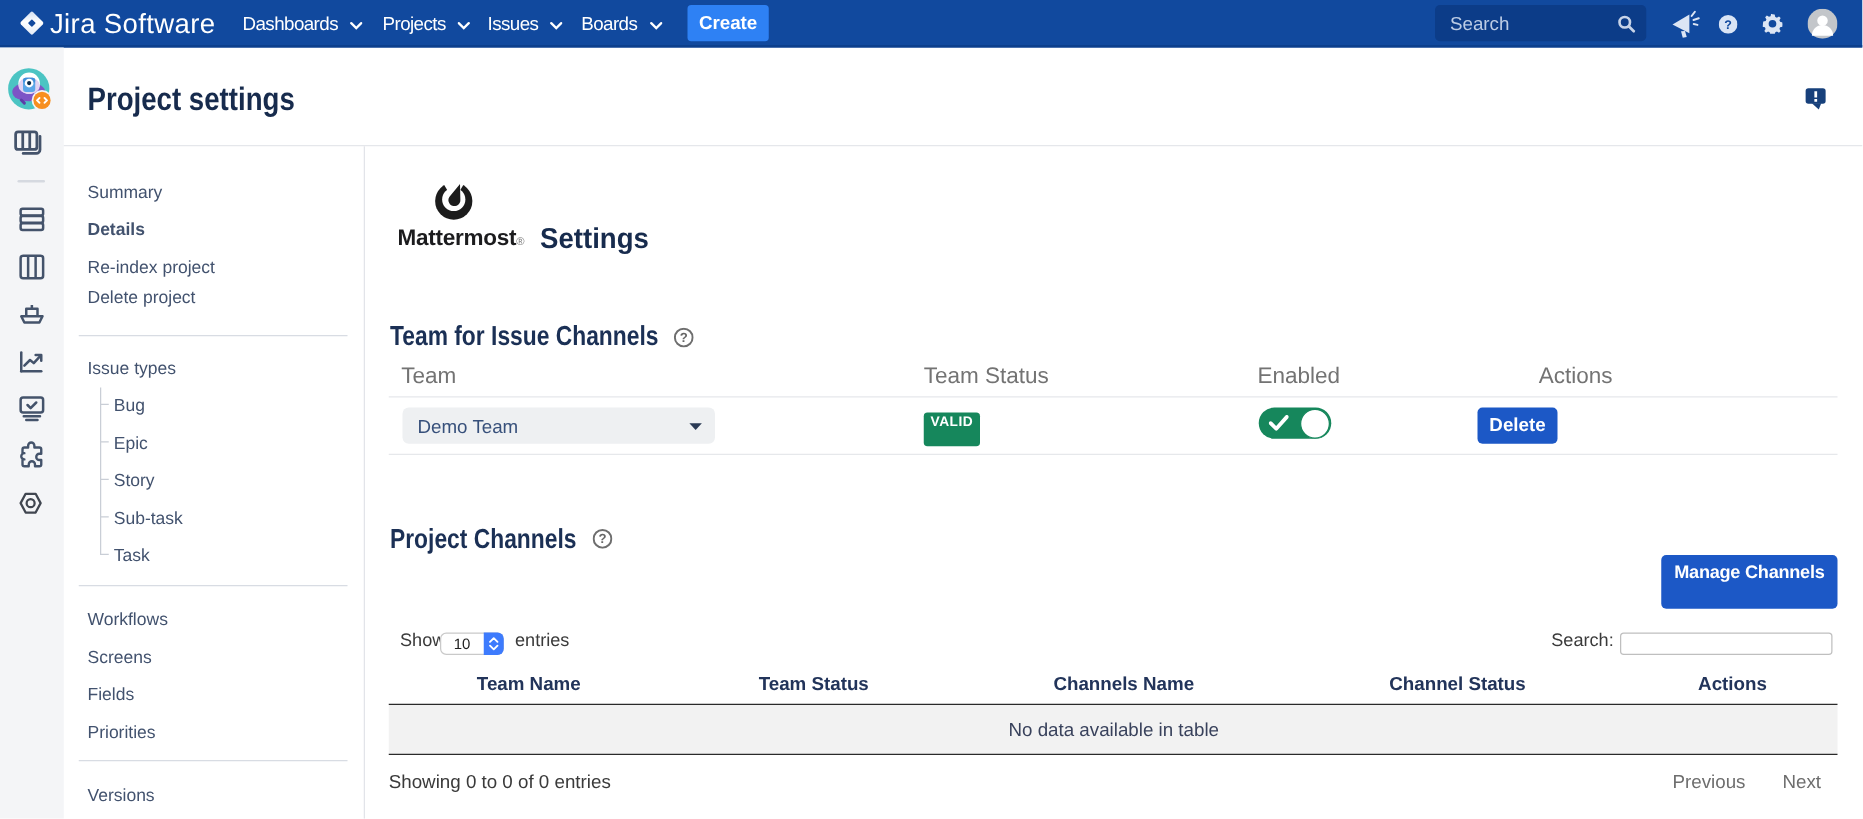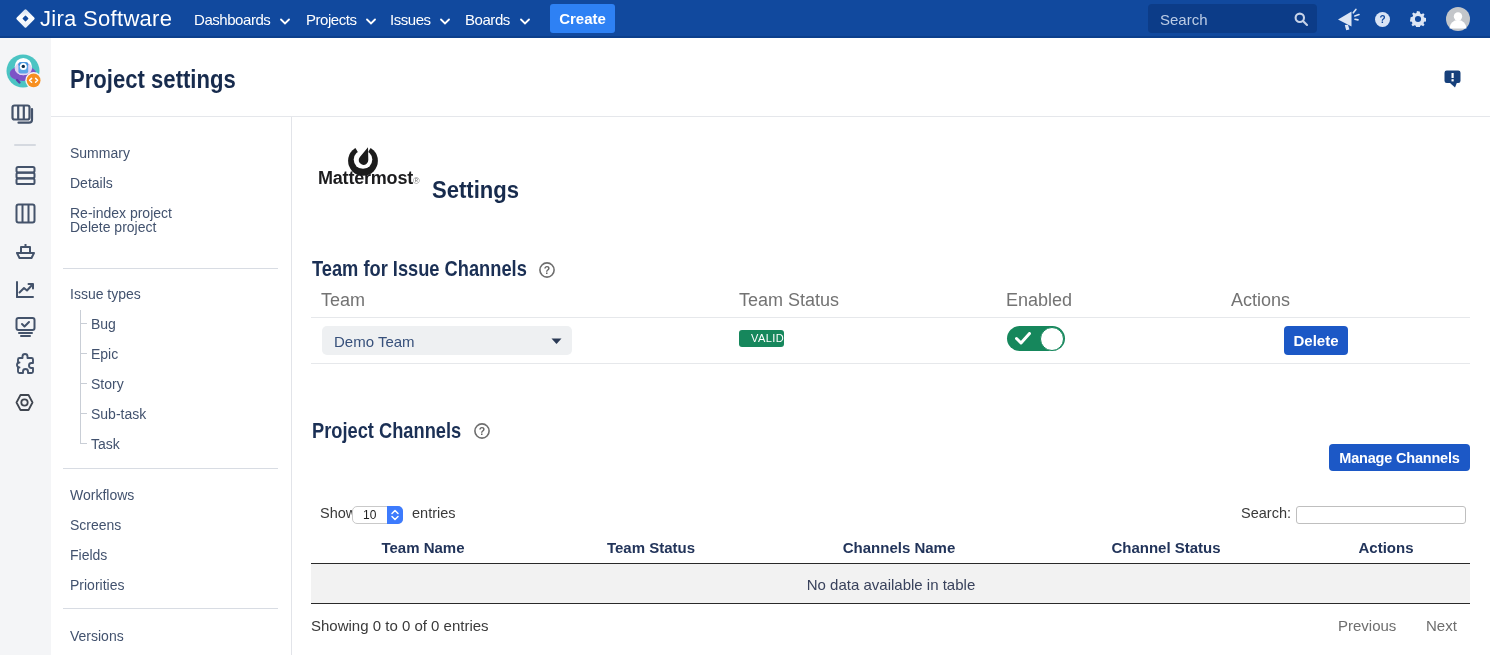--- a/index.html
+++ b/index.html
@@ -143,23 +143,23 @@
 
 <svg class="abs" style="left:1444px;top:70px;" width="17" height="18" viewBox="0 0 17 18">
   <rect x="0.5" y="0.5" width="16" height="12.5" rx="2.2" fill="#17407B"></rect>
   <path d="M5.5 12.5 h7.5 L11 17.5 Z" fill="#17407B"></path>
   <rect x="7.5" y="3" width="2.2" height="5" fill="#fff"></rect>
   <rect x="7.5" y="9.2" width="2.2" height="2.2" fill="#fff"></rect>
 </svg>
 
 <div class="abs" style="left:291px;top:117px;width:1px;height:538px;background:#E2E4E9;"></div>
 <div class="sideitem" style="top:145px;">Summary</div>
-<div class="sideitem" style="top:175px;">Details</div>
+<div class="sideitem" style="top:175px;font-weight:bold;">Details</div>
 <div class="sideitem" style="top:205px;">Re-index project</div>
-<div class="sideitem" style="top:219px;">Delete project</div>
+<div class="sideitem" style="top:229px;">Delete project</div>
 <div class="divline" style="top:268px;"></div>
 <div class="sideitem" style="top:286px;">Issue types</div>
 
 <div class="abs" style="left:80px;top:310px;width:1px;height:134px;background:#C9CED6;"></div>
 <div class="abs" style="left:80px;top:323px;width:7px;height:1px;background:#C9CED6;"></div>
 <div class="abs" style="left:80px;top:353px;width:7px;height:1px;background:#C9CED6;"></div>
 <div class="abs" style="left:80px;top:383px;width:7px;height:1px;background:#C9CED6;"></div>
 <div class="abs" style="left:80px;top:413px;width:7px;height:1px;background:#C9CED6;"></div>
 <div class="abs" style="left:80px;top:443px;width:7px;height:1px;background:#C9CED6;"></div>
 <div class="subitem" style="top:316px;">Bug</div>
@@ -174,57 +174,57 @@
 <div class="sideitem" style="top:577px;">Priorities</div>
 <div class="divline" style="top:608px;"></div>
 <div class="sideitem" style="top:628px;">Versions</div>
 
 <svg class="abs" style="left:346px;top:143px;" width="34" height="34" viewBox="0 0 34 34">
   <circle cx="17" cy="17.85" r="14.9" fill="#1C1C1C"></circle>
   <circle cx="17" cy="16.55" r="9.3" fill="#ffffff"></circle>
   <path d="M17 17.85 L6.6 0.3 L27.4 0.3 Z" fill="#ffffff"></path>
   <path d="M 22 4.2 L 13.9 13.9 A 4.8 4.8 0 1 0 22.3 16.9 Z" fill="#1C1C1C"></path>
 </svg>
-<div class="abs" style="left:318px;top:168px;color:#1C1C1E;font-size:18px;font-weight:700;letter-spacing:-0.2px;">Mattermost<span style="font-size:9px;font-weight:400;color:#777;">®</span></div>
+<div class="abs" style="left:318px;top:180px;color:#1C1C1E;font-size:18px;font-weight:700;letter-spacing:-0.2px;">Mattermost<span style="font-size:9px;font-weight:400;color:#777;">®</span></div>
 <div class="abs" style="left:432px;top:177px;color:#172B4D;font-size:23px;font-weight:600;transform:scaleX(0.96);transform-origin:left center;">Settings</div>
 
 <div class="h2x" style="left:312px;top:256px;">Team for Issue Channels</div>
 <svg class="abs" style="left:539px;top:262px;" width="16" height="16" viewBox="0 0 16 16">
   <circle cx="8" cy="8" r="7.1" fill="none" stroke="#6E6E6E" stroke-width="1.6"></circle>
   <text x="8" y="11.8" text-anchor="middle" font-size="10.5" font-weight="700" fill="#666" font-family="Liberation Sans">?</text>
 </svg>
 <div class="colh" style="left:321px;top:290px;">Team</div>
 <div class="colh" style="left:739px;top:290px;">Team Status</div>
 <div class="colh" style="left:1006px;top:290px;">Enabled</div>
 <div class="colh" style="left:1231px;top:290px;">Actions</div>
 <div class="abs" style="left:311px;top:317px;width:1159px;height:1px;background:#E6E8EB;"></div>
 <div class="abs" style="left:311px;top:363px;width:1159px;height:1px;background:#E6E8EB;"></div>
 
 <div class="abs" style="left:322px;top:326px;width:250px;height:29px;background:#EEF0F2;border-radius:5px;"></div>
 <div class="abs" style="left:334px;top:333px;color:#37507B;font-size:15px;">Demo Team</div>
 <svg class="abs" style="left:551px;top:338px;" width="11" height="7" viewBox="0 0 11 7">
     <path d="M0.5 0.5 L5.5 6 L10.5 0.5 Z" fill="#2A3A55"></path>
   </svg>
 
-<div class="abs" style="left:739px;top:330px;width:45px;height:17px;background:#16875C;border-radius:3px;color:#fff;font-size:11px;font-weight:400;text-align:right;line-height:17px;letter-spacing:0.4px;">VALID</div>
+<div class="abs" style="left:739px;top:330px;width:45px;height:27px;background:#16875C;border-radius:3px;color:#fff;font-size:11px;font-weight:700;text-align:center;line-height:17px;letter-spacing:0.4px;">VALID</div>
 
 <div class="abs" style="left:1007px;top:326px;width:58px;height:25px;background:#16875C;border-radius:13px;"></div>
 <svg class="abs" style="left:1015px;top:332px;" width="16" height="13" viewBox="0 0 16 13">
     <path d="M1.5 6.5 L6 11 L14.5 1.5" stroke="#fff" stroke-width="3" fill="none" stroke-linecap="round" stroke-linejoin="round"></path>
   </svg>
 <div class="abs" style="left:1040px;top:326.5px;width:24px;height:24px;background:#fff;border:1px solid #16875C;border-radius:50%;"></div>
 
-<div class="abs" style="left:1284px;top:326px;width:64px;height:29px;background:#1C58C6;border-radius:4px;color:#fff;font-size:15px;font-weight:700;text-align:center;line-height:29px;">Delete</div>
+<div class="abs" style="left:1182px;top:326px;width:64px;height:29px;background:#1C58C6;border-radius:4px;color:#fff;font-size:15px;font-weight:700;text-align:center;line-height:29px;">Delete</div>
 
 <div class="h2x" style="left:312px;top:418px;">Project Channels</div>
 <svg class="abs" style="left:474px;top:423px;" width="16" height="16" viewBox="0 0 16 16">
   <circle cx="8" cy="8" r="7.1" fill="none" stroke="#6E6E6E" stroke-width="1.6"></circle>
   <text x="8" y="11.8" text-anchor="middle" font-size="10.5" font-weight="700" fill="#666" font-family="Liberation Sans">?</text>
 </svg>
-<div class="abs" style="left:1329px;top:444px;width:141px;height:27px;background:#1C58C6;border-radius:4px;color:#fff;font-size:14.5px;font-weight:700;text-align:center;line-height:29px;letter-spacing:-0.2px;">Manage Channels</div>
+<div class="abs" style="left:1329px;top:444px;width:141px;height:43px;background:#1C58C6;border-radius:4px;color:#fff;font-size:14.5px;font-weight:700;text-align:center;line-height:29px;letter-spacing:-0.2px;">Manage Channels</div>
 
 <div class="abs" style="left:320px;top:505px;color:#3a3a3a;font-size:14.5px;">Show</div>
 <div class="abs" style="left:352px;top:506px;width:51px;height:18px;background:#fff;border:1px solid #C9C9C9;border-radius:5px;"></div>
 <div class="abs" style="left:387px;top:506px;width:16px;height:18px;background:#3D7BFD;border-radius:0 5px 5px 0;"></div>
 <svg class="abs" style="left:390px;top:509px;" width="10" height="12" viewBox="0 0 10 12">
     <path d="M2 4.5 L5 1.5 L8 4.5 M2 7.5 L5 10.5 L8 7.5" stroke="#fff" stroke-width="1.5" fill="none" stroke-linecap="round" stroke-linejoin="round"></path>
   </svg>
 <div class="abs" style="left:363px;top:508px;color:#222;font-size:12px;">10</div>
 <div class="abs" style="left:412px;top:505px;color:#3a3a3a;font-size:14.5px;">entries</div>
 <div class="abs" style="left:1241px;top:505px;color:#3a3a3a;font-size:14.5px;">Search:</div>

